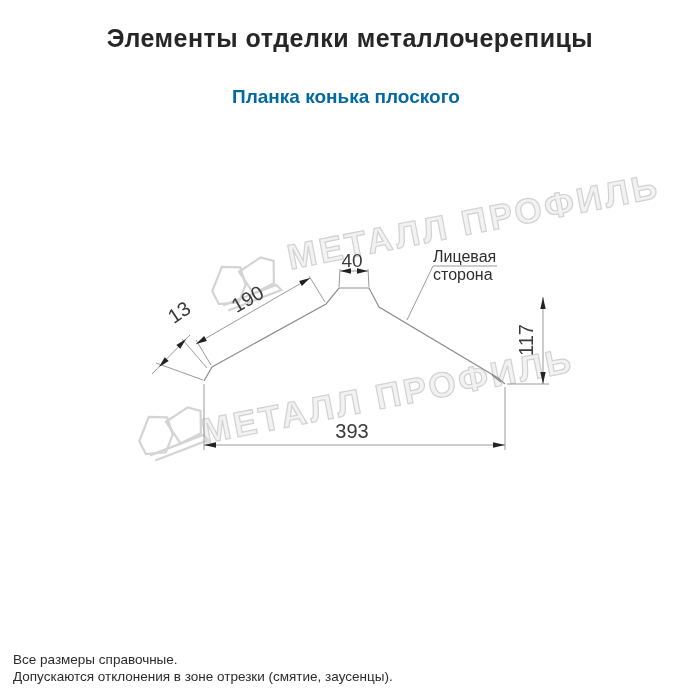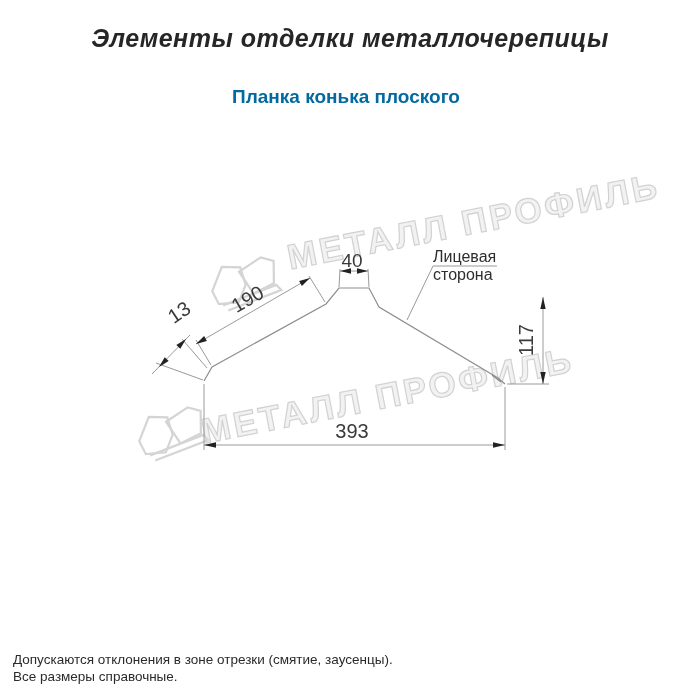--- a/index.html
+++ b/index.html
@@ -1,19 +1,19 @@
 <!DOCTYPE html>
 <html><head>
 <meta charset="utf-8">
 <style>
   html,body{margin:0;padding:0;background:#ffffff;}
   .page{position:relative;width:700px;height:700px;background:#fff;overflow:hidden;
         font-family:"Liberation Sans",sans-serif;}
   .title{position:absolute;top:24px;left:0;width:700px;text-align:center;
-         font-size:25px;font-weight:bold;color:#262626;letter-spacing:0.5px;font-style:italic;}
+         font-size:25px;font-weight:bold;color:#262626;letter-spacing:0.5px;}
   .subtitle-wrap{position:absolute;left:8px;top:86px;width:676px;text-align:center;color:#0369a1;}
   .subtitle{font-size:19px;font-weight:bold;}
   .product-code{font-size:19px;font-weight:bold;margin-top:11px;}
   .notes{position:absolute;left:13px;top:651px;font-size:13.5px;color:#2b2b2b;line-height:17px;}
   
   .wm-layer{position:absolute;left:0;top:0;width:700px;height:700px;pointer-events:none;}
   .wm-text{position:absolute;white-space:nowrap;font-weight:bold;font-size:35px;letter-spacing:3px;
            transform:rotate(-11deg);transform-origin:left top;
            color:rgba(226,226,226,0.45);-webkit-text-stroke:1.2px #d2d2d2;}
   .wm-logo{position:absolute;transform:rotate(-11deg);}
@@ -109,17 +109,17 @@
       <text class="note" x="433" y="280">сторона</text>
     </g>
   </svg>
 
   <div class="title">Элементы отделки металлочерепицы</div>
   <div class="subtitle-wrap">
     <div class="subtitle">Планка конька плоского</div>
   </div>
 
   <div class="notes">
+    <div>Все размеры справочные.</div>
     <div>Допускаются отклонения в зоне отрезки (смятие, заусенцы).</div>
-    <div>Все размеры справочные.</div>
   </div>
 
 </div>
 
 </body></html>

